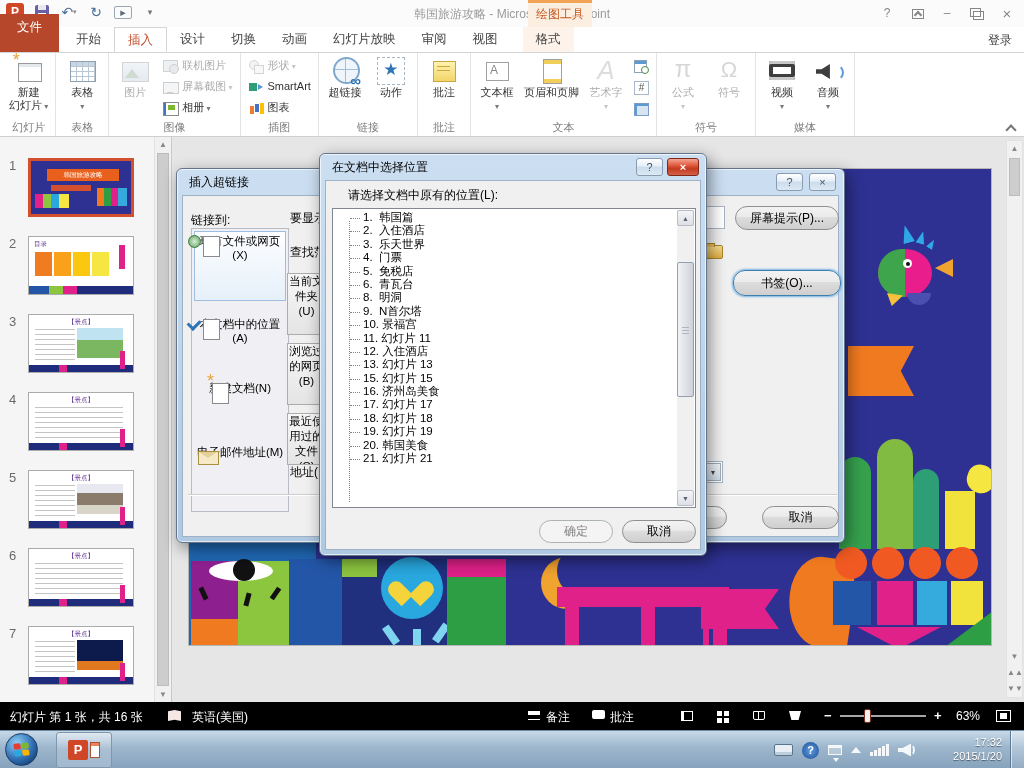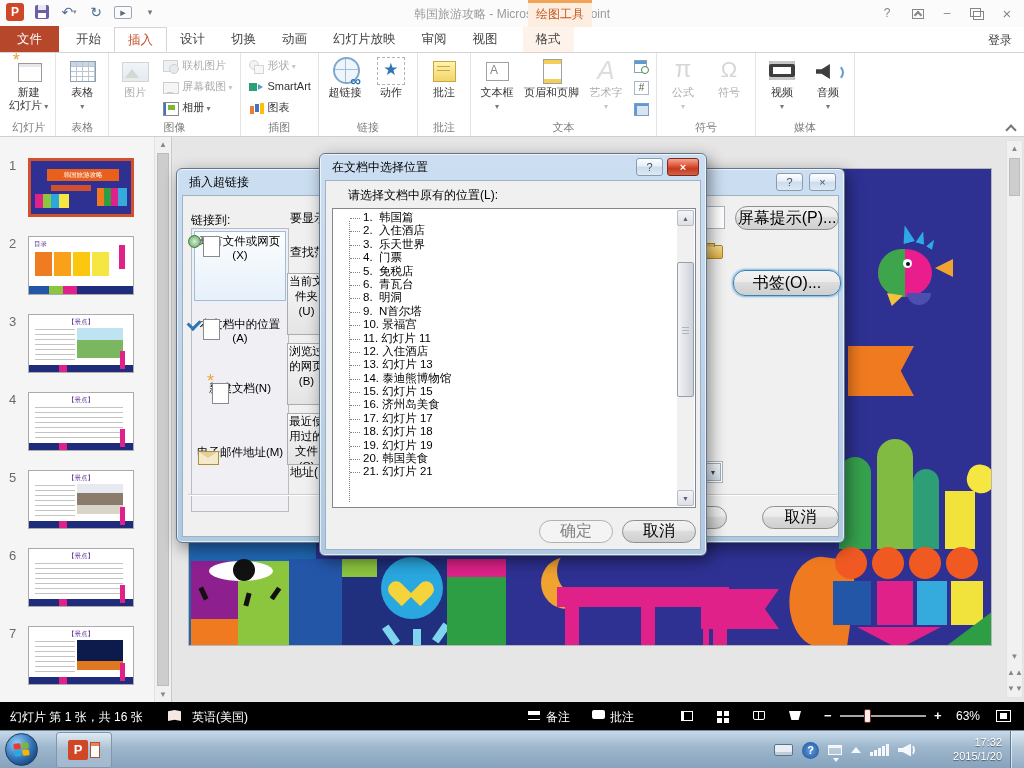--- a/index.html
+++ b/index.html
@@ -19,21 +19,21 @@
 .winctrls{position:absolute;right:4px;top:4px;display:flex;gap:4px}
 .wc{width:26px;height:18px;display:flex;align-items:center;justify-content:center;color:#868686;font-size:12px;position:relative}
 .wc-restore::before{content:"";width:9px;height:7px;border:1px solid #868686;background:#fff;position:absolute;left:9px;top:7px}
 .wc-restore::after{content:"";width:9px;height:7px;border:1px solid #868686;position:absolute;left:6px;top:4px}
 .wc-ribbonopt::before{content:"";width:10px;height:8px;border:1px solid #868686;position:absolute;left:8px;top:5px}
 .wc-ribbonopt::after{content:"";border:solid #868686;border-width:2px 2px 0 0;width:4px;height:4px;transform:rotate(-45deg);position:absolute;left:11px;top:8px}
 
 
 #tabrow{position:absolute;top:27px;left:0;right:0;height:26px;background:#FFF;border-bottom:1px solid #D4D4D4;display:flex;align-items:flex-end}
 .tab{padding:0 13px;line-height:24px;height:25px;font-size:12.5px;color:#444;white-space:nowrap}
-.tab.t-file{background:#B7472A;color:#fff;padding:0 17px;height:26px;line-height:26px;margin-right:4px}
+.tab.t-file{background:#B7472A;color:#fff;padding:0 17px;height:38px;line-height:26px;margin-right:4px}
 .tab.is-active{background:#fff;color:#C24E2B;border:1px solid #D4D4D4;border-bottom:1px solid #fff}
 .tab.is-context{background:#FDF3EA;margin-left:12px}
 #signin{position:absolute;right:12px;top:32px;font-size:12px;color:#444}
 
 
 #ribbon{position:absolute;top:53px;left:0;right:0;height:84px;background:#fff;border-bottom:1px solid #CFCFCF;display:flex;padding-left:2px}
 .rgroup{position:relative;border-right:1px solid #E4E4E4;padding:2px 3px 16px;flex:none}
 .rgroup-label{position:absolute;bottom:1px;left:0;right:0;text-align:center;font-size:11px;color:#7C7C7C;white-space:nowrap}
 .ritems{display:flex;flex-direction:column;flex-wrap:wrap;max-height:64px;align-content:flex-start}
 .rbtn{display:flex;align-items:center;color:#333;cursor:default}
@@ -134,21 +134,21 @@
 .cscroll .cthumb{position:absolute;left:2px;right:2px;top:17px;height:38px;background:#CDCDCD;border:1px solid #BDBDBD}
 .cscroll .dnstack{position:absolute;bottom:0;left:0;right:0}
 .cscroll .dnstack div{height:16px;text-align:center;font-size:8px;color:#888;line-height:16px}
 
 
 .dlg{position:absolute;border-radius:6px;border:1px solid #64748B;background:linear-gradient(#CCDFF2,#AFC9E2);box-shadow:3px 5px 16px rgba(0,0,0,.45),inset 0 0 0 1px rgba(255,255,255,.65)}
 .dtitle{position:absolute;left:12px;top:5px;font-size:12px;color:#000;white-space:nowrap}
 .dbody{position:absolute;left:5px;right:5px;bottom:5px;top:26px;background:#F0F0F0;border:1px solid #9FB1C4}
 .wsys{position:absolute;width:27px;height:18px;border:1px solid #8A9CB0;border-radius:3px;background:linear-gradient(#FFF,#E5EEF7 45%,#CCDCEC 50%,#DDE9F4);color:#3B5368;font-size:11px;text-align:center;line-height:16px}
 .wsys.red{background:linear-gradient(#F2A493,#E25A3D 40%,#C33C1F 60%,#D26048);border-color:#7E2A1A;color:#fff;font-weight:bold;width:32px}
-.wbtn{position:absolute;font-size:16px;color:#000;background:linear-gradient(#F2F2F2,#EBEBEB 45%,#DDD 46%,#CFCFCF);border:1px solid #8E8F8F;border-radius:12px;text-align:center;display:flex;align-items:center;justify-content:center}
+.wbtn{position:absolute;font-size:12px;color:#000;background:linear-gradient(#F2F2F2,#EBEBEB 45%,#DDD 46%,#CFCFCF);border:1px solid #8E8F8F;border-radius:12px;text-align:center;display:flex;align-items:center;justify-content:center}
 .wbtn.is-disabled{background:#F4F4F4;border-color:#ADB2B5;color:#838383}
 .wbtn.focus{border-color:#3C7FB1;box-shadow:0 0 2px 1px #7AB3E0}
 
 
 #hldlg{left:176px;top:168px;width:669px;height:375px;z-index:50}
 #hldlg .lbl{position:absolute;font-size:12px;color:#000;white-space:nowrap}
 #hl-side{position:absolute;left:8px;top:32px;width:98px;height:284px;background:#F0F0F4;border:1px solid #B8BCC4}
 .sideitem{position:absolute;left:2px;right:2px;text-align:center;font-size:11.5px;line-height:14px;color:#000;padding-top:2px}
 .sideitem.is-selected{background:linear-gradient(#FDFEFF,#E6F0FA);border:1px solid #9CBEE0}
 .dicon{width:22px;height:22px;position:relative;margin:0 auto 1px}
@@ -662,21 +662,20 @@
             <div class="trow">3.  乐天世界</div>
             <div class="trow">4.  门票</div>
             <div class="trow">5.  免税店</div>
             <div class="trow">6.  青瓦台</div>
             <div class="trow">8.  明洞</div>
             <div class="trow">9.  N首尔塔</div>
             <div class="trow">10. 景福宫</div>
             <div class="trow">11. 幻灯片 11</div>
             <div class="trow">12. 入住酒店</div>
             <div class="trow">13. 幻灯片 13</div>
-            <div class="trow">14. 泰迪熊博物馆</div>
             <div class="trow">15. 幻灯片 15</div>
             <div class="trow">16. 济州岛美食</div>
             <div class="trow">17. 幻灯片 17</div>
             <div class="trow">18. 幻灯片 18</div>
             <div class="trow">19. 幻灯片 19</div>
             <div class="trow">20. 韩国美食</div>
             <div class="trow">21. 幻灯片 21</div>
           </div>
         <div class="vsb">
           <div class="sarw">▲</div>

